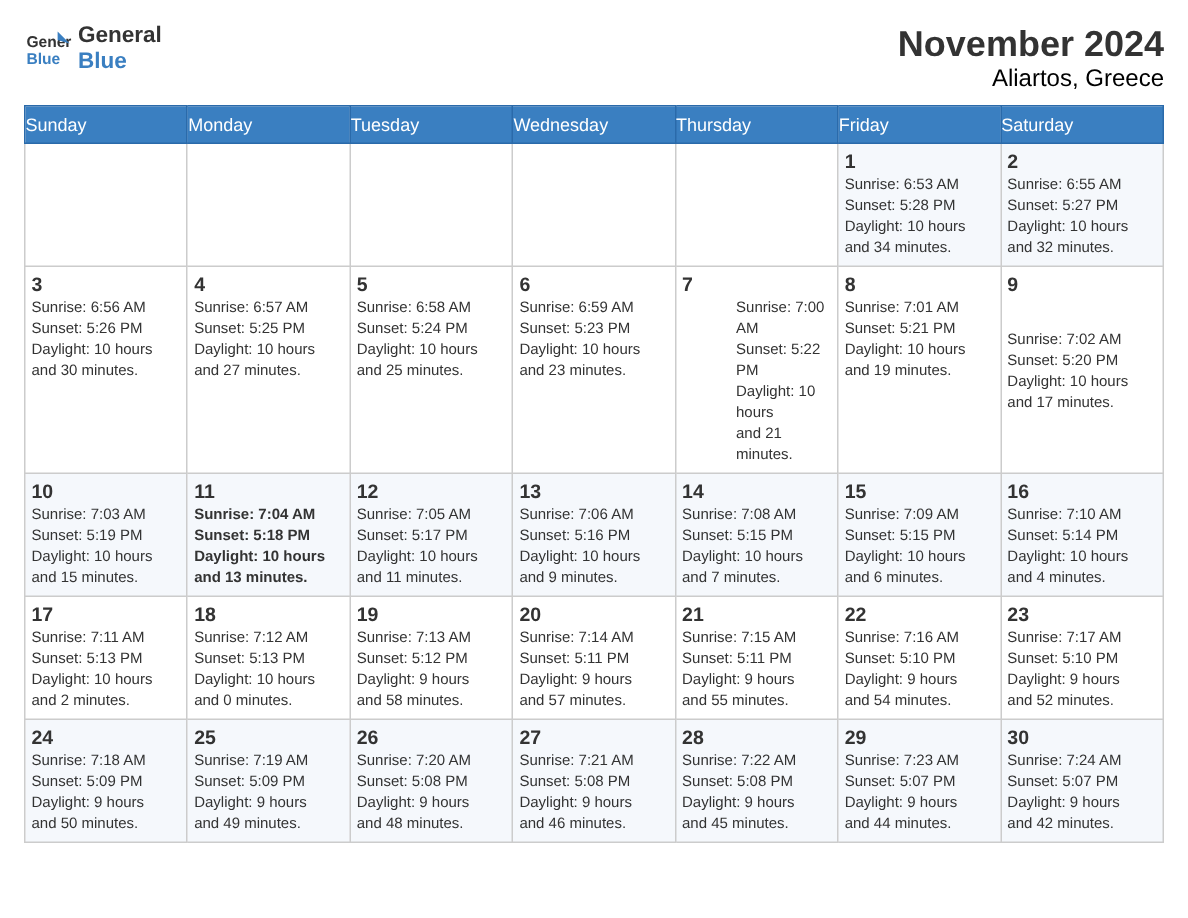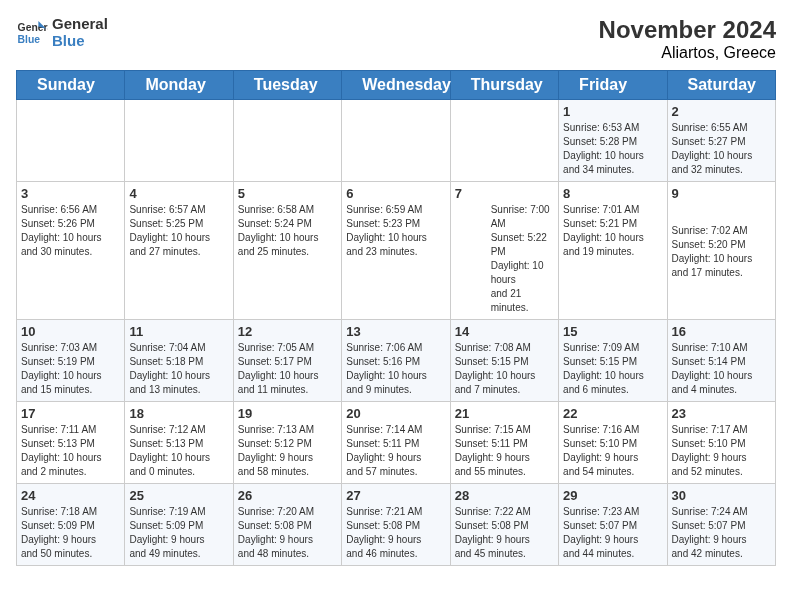--- a/index.html
+++ b/index.html
@@ -38,23 +38,23 @@
       color: #000000;
     }
     table {
       width: 100%;
       border-collapse: collapse;
       table-layout: fixed;
     }
     thead th {
       background: #3a7fc1;
       color: #fff;
-      font-size: 16px;
-      font-weight: bold;
-      padding: 5px 20px;
+      font-size: 12px;
+      font-weight: normal;
+      padding: 5px 0;
       text-align: left;
       border: 1px solid #2a6aaa;
     }
     tbody td {
       vertical-align: top;
       border: 1px solid #ccc;
       padding: 4px 4px;
       font-size: 10.5px;
       color: #333;
       height: 80px;
@@ -187,21 +187,21 @@
       <tr>
         <td>
           <span class="day-num">10</span>
           <div class="day-info" style="white-space: pre-line;">Sunrise: 7:03 AM
 Sunset: 5:19 PM
 Daylight: 10 hours
 and 15 minutes.</div>
         </td>
         <td>
           <span class="day-num">11</span>
-          <div class="day-info" style="white-space: pre-line;">Sunrise: 7:04 AM
+          <div class="day-info" style="white-space: pre-line; font-weight: bold;">Sunrise: 7:04 AM
 Sunset: 5:18 PM
 Daylight: 10 hours
 and 13 minutes.</div>
         </td>
         <td>
           <span class="day-num">12</span>
           <div class="day-info" style="white-space: pre-line;">Sunrise: 7:05 AM
 Sunset: 5:17 PM
 Daylight: 10 hours
 and 11 minutes.</div>

